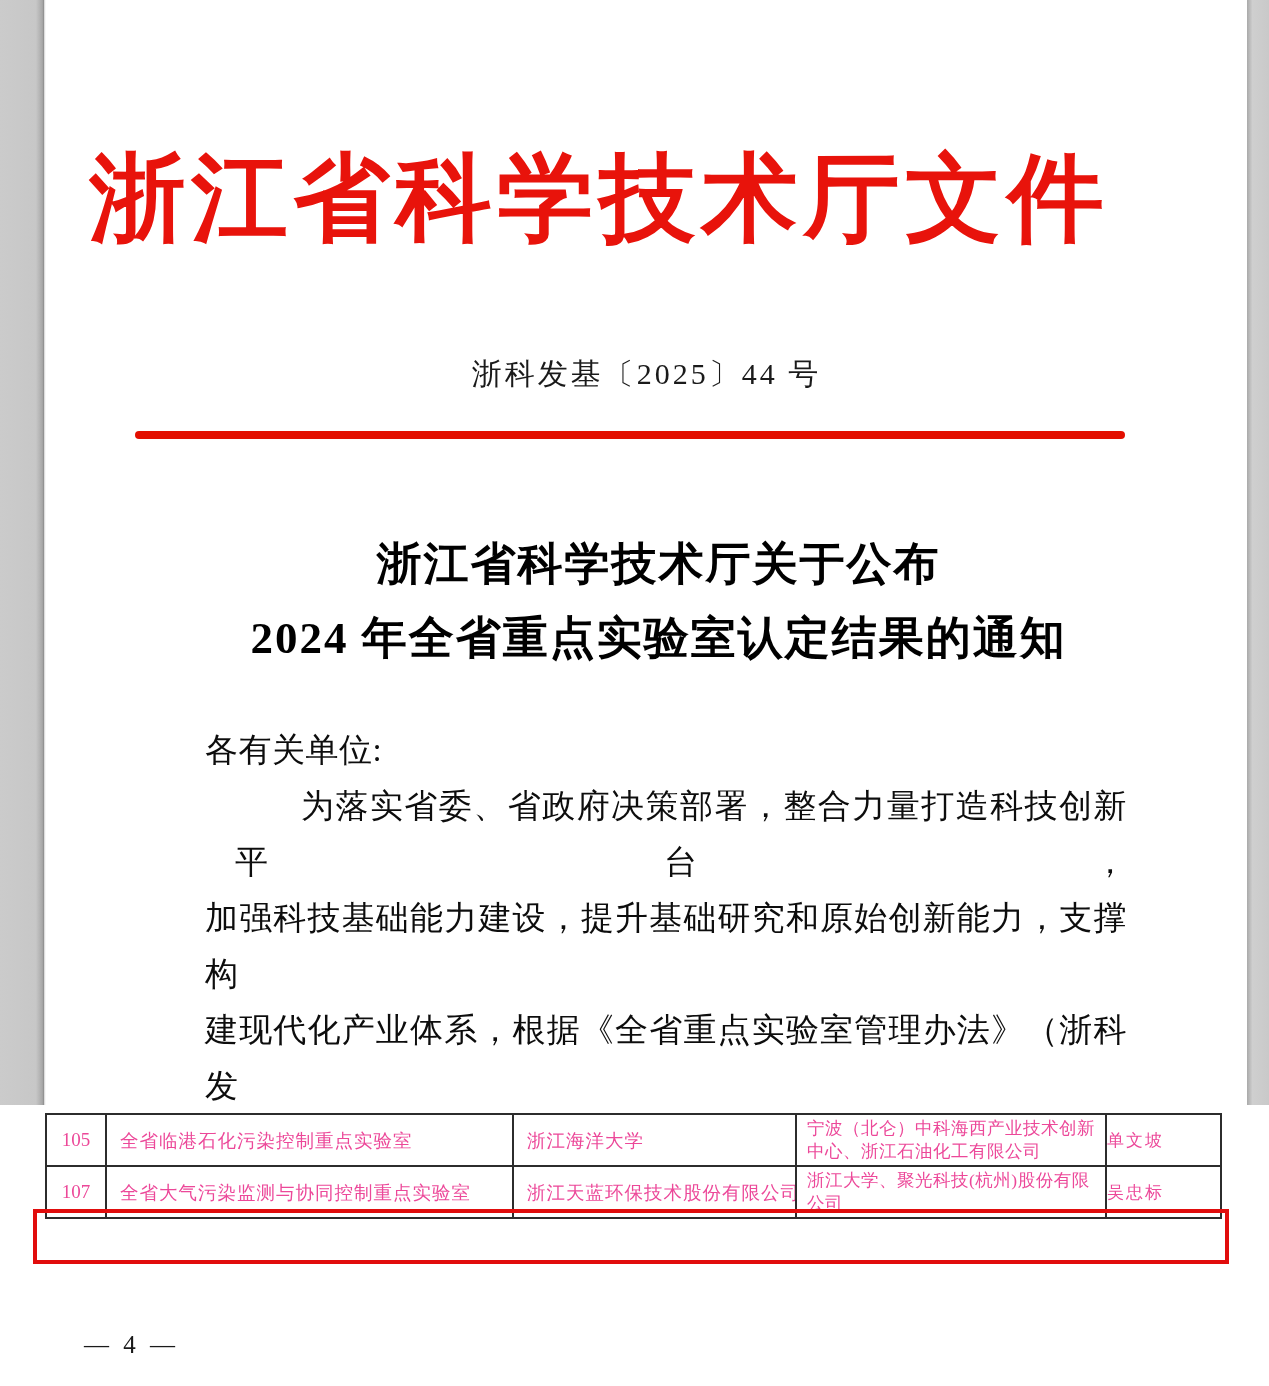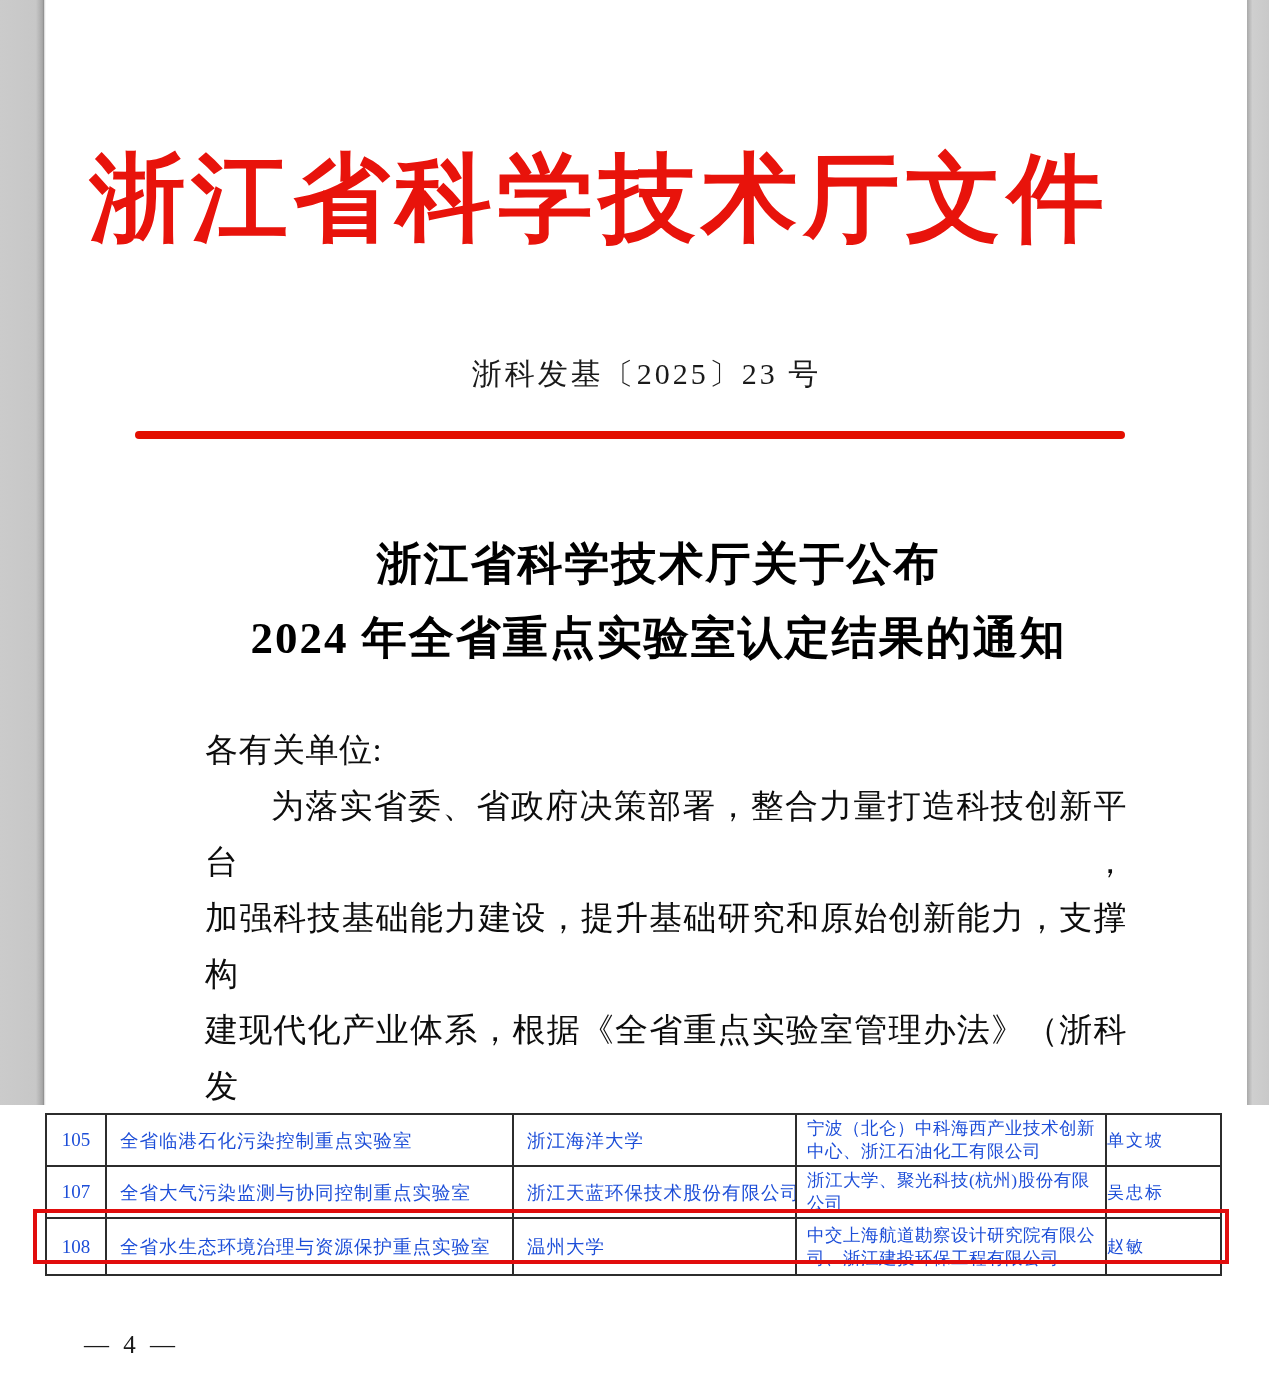--- a/index.html
+++ b/index.html
@@ -53,31 +53,31 @@
     font-size:33px; line-height:56px;
     letter-spacing:0.5px;
     color:#0d0d0d;
   }
   .body-line { white-space:nowrap; }
   .body-line.just {
     white-space:normal;
     text-align:justify;
     text-align-last:justify;
   }
-  .body-line.indent { text-indent:2em; }
+  .body-line.indent { text-indent:2em;margin-left:30px; }
   
   .table-section {
     position:absolute; left:0; top:1105px; width:1269px; height:281px;
     background:#ffffff;
   }
   table.lab-table {
     position:absolute; left:45px; top:8px;
     width:1175px;
     border-collapse:collapse; table-layout:fixed;
-    font-size:18px; color:#1d4ed8;
+    font-size:18px; color:#ec4899;
   }
   .lab-table td {
     border:2px solid #2c2c2c;
     vertical-align:middle;
     overflow:hidden;
   }
   .lab-table tr.r1 { height:50px; }
   .lab-table tr.r2 { height:49px; }
   .lab-table tr.r3 { height:51px; }
   .lab-table tr.r4 { height:57px; }
@@ -100,21 +100,21 @@
   }
 </style>
 </head>
 <body>
 
 <div class="margin-left"></div>
 <div class="margin-right"></div>
 
 <div class="agency-title">浙江省科学技术厅文件</div>
 
-<div class="doc-number">浙科发基〔2025〕23 号</div>
+<div class="doc-number">浙科发基〔2025〕44 号</div>
 
 <div class="red-rule"></div>
 
 <div class="notice-title">
   <div>浙江省科学技术厅关于公布</div>
   <div>2024 年全省重点实验室认定结果的通知</div>
 </div>
 
 <div class="body-text">
   <div class="body-line">各有关单位:</div>
@@ -143,24 +143,17 @@
         <td class="partner">宁波（北仑）中科海西产业技术创新中心、浙江石油化工有限公司</td>
         <td class="person">单文坡</td>
       </tr>
       <tr class="r3">
         <td class="no">107</td>
         <td class="lab">全省大气污染监测与协同控制重点实验室</td>
         <td class="inst">浙江天蓝环保技术股份有限公司</td>
         <td class="partner">浙江大学、聚光科技(杭州)股份有限公司</td>
         <td class="person">吴忠标</td>
       </tr>
-      <tr class="r4">
-        <td class="no">108</td>
-        <td class="lab">全省水生态环境治理与资源保护重点实验室</td>
-        <td class="inst">温州大学</td>
-        <td class="partner">中交上海航道勘察设计研究院有限公司、浙江建投环保工程有限公司</td>
-        <td class="person">赵敏</td>
-      </tr>
     </tbody>
   </table>
   <div class="highlight-box"></div>
   <div class="page-number">— 4 —</div>
 </div>
 
 </body></html>

